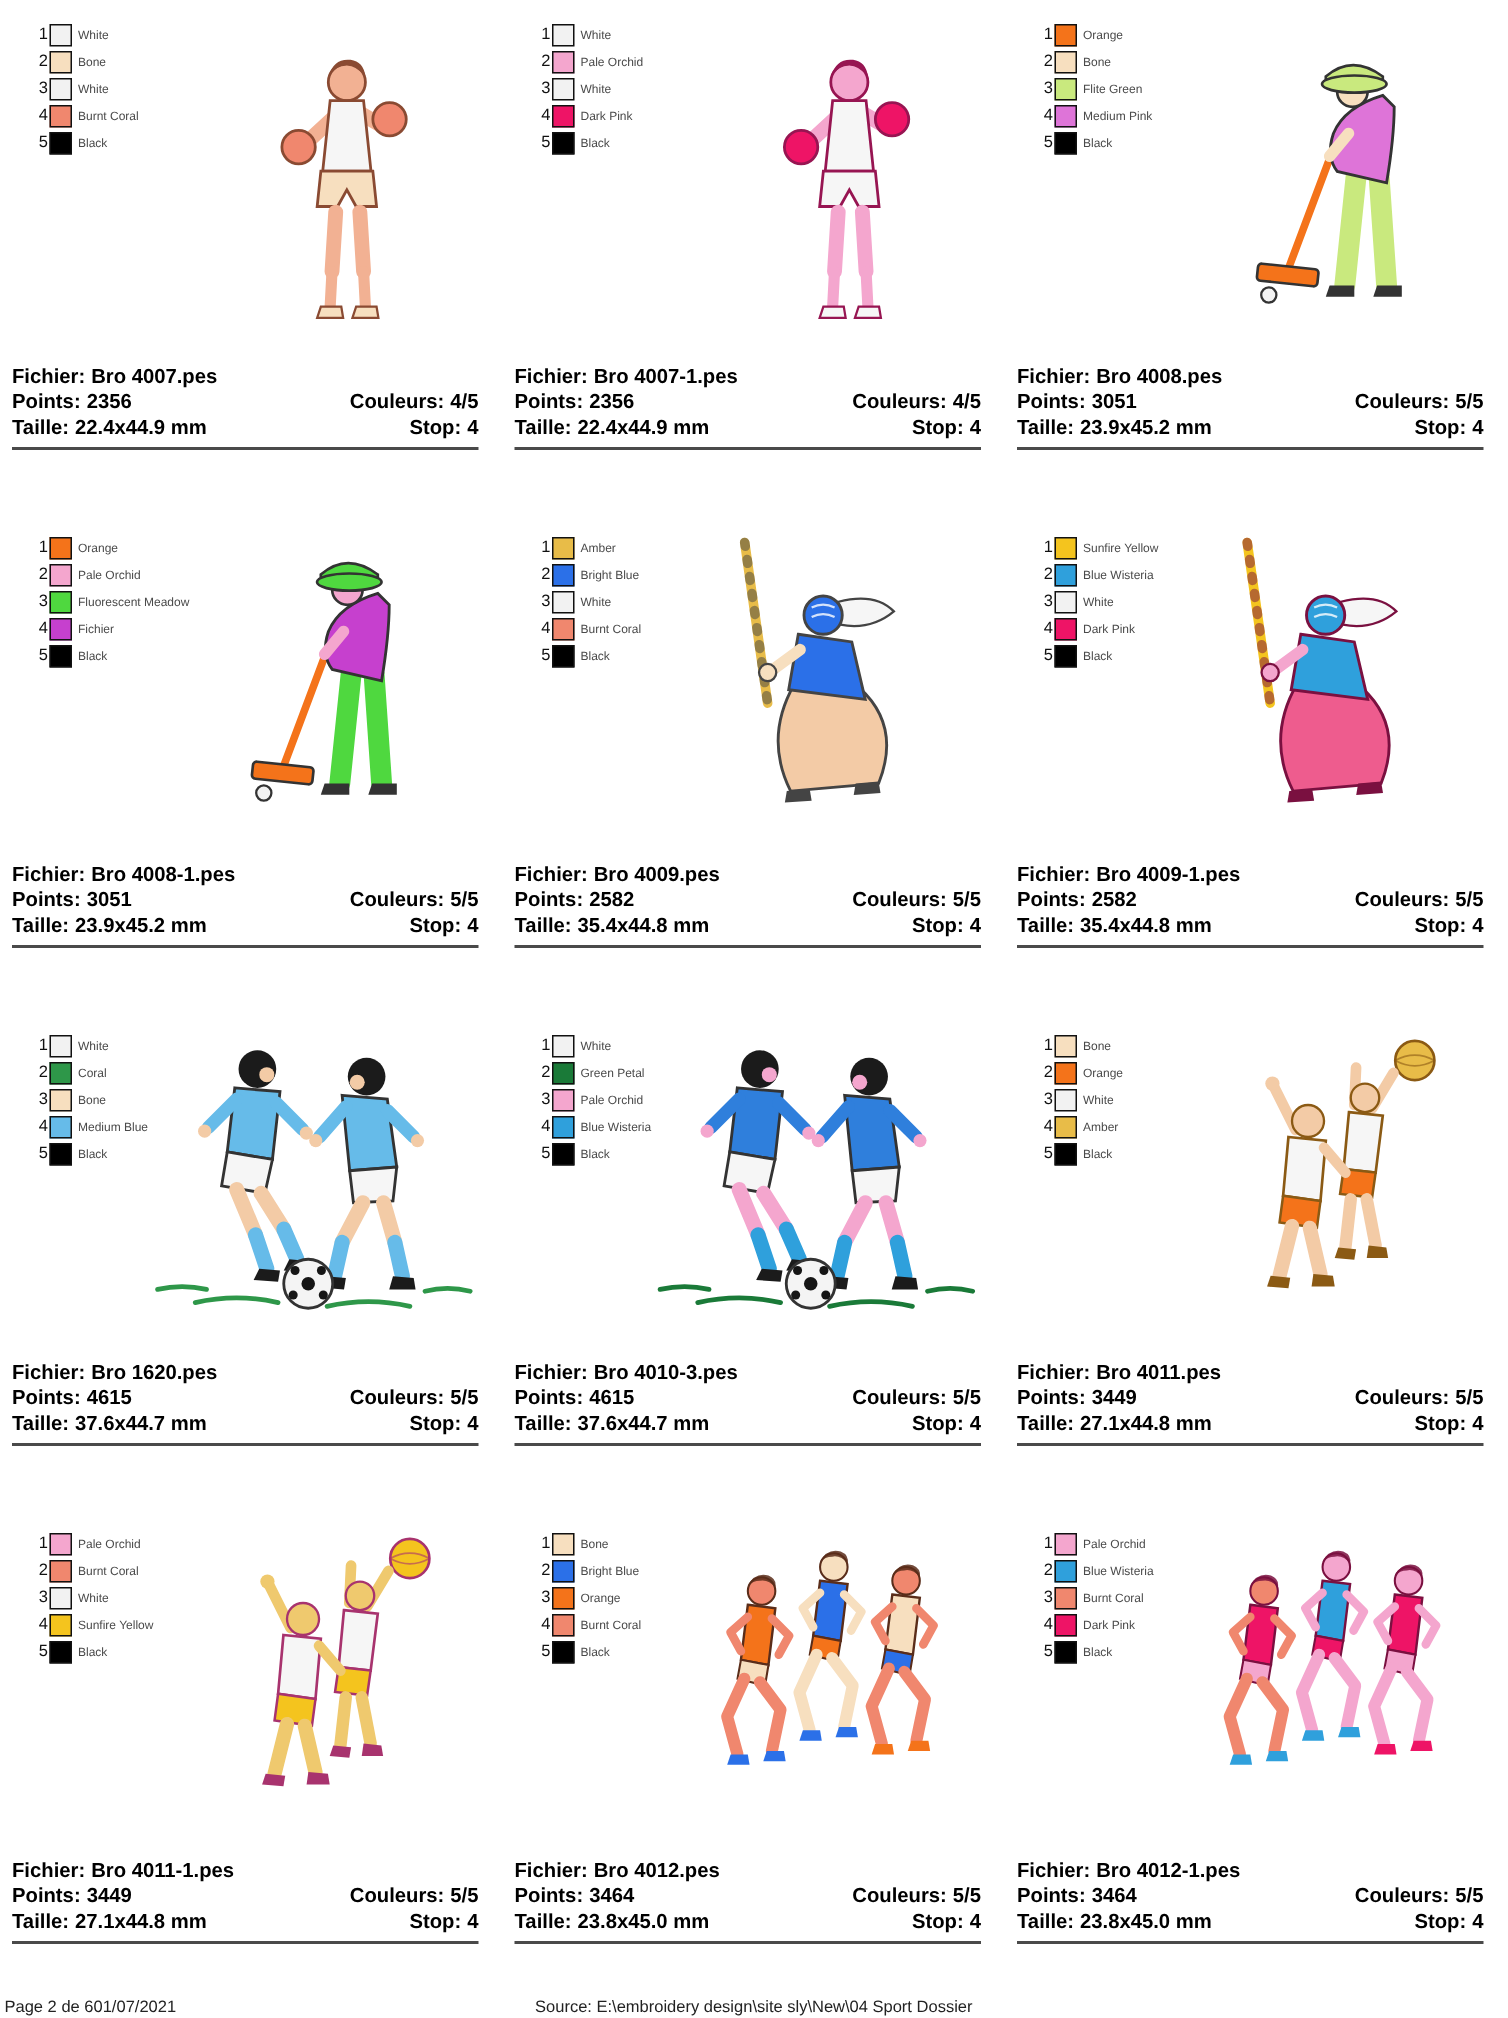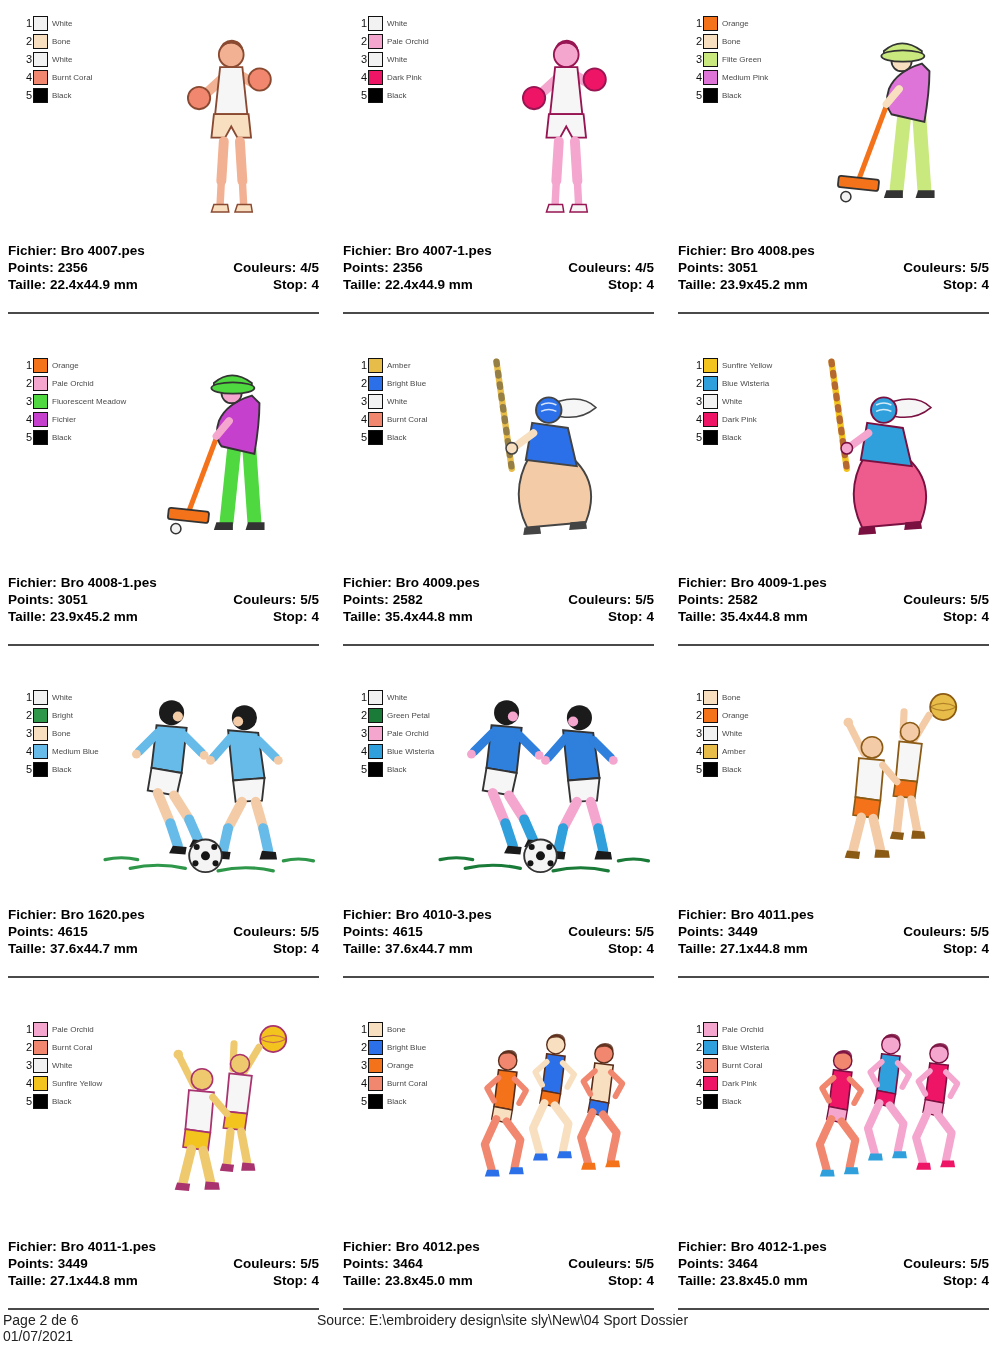--- a/index.html
+++ b/index.html
@@ -15,25 +15,25 @@
   .lname{font-size:8px;color:#4a4a4a;margin-left:4px;white-space:nowrap;}
   
   .figure{position:absolute;}
   .f-boxer{left:168px;top:28px;}
   .f-croquet{left:148px;top:26px;}
   .f-fencer{left:118px;top:20px;}
   .f-soccer{left:95px;top:14px;}
   .f-vball{left:132px;top:16px;}
   .f-runners{left:128px;top:20px;}
   
-  .info{position:absolute;left:8px;right:16px;top:240px;border-bottom:2px solid #4a4a4a;padding-bottom:19px;font-weight:bold;font-size:13.5px;line-height:17px;}
+  .info{position:absolute;left:8px;right:16px;top:240px;border-bottom:2px solid #4a4a4a;padding-bottom:5px;font-weight:bold;font-size:13.5px;line-height:17px;}
   .iline.split{display:flex;justify-content:space-between;}
   .lbl{margin-right:4px;}
   
-  .footer{position:absolute;left:0;right:0;bottom:1px;display:flex;justify-content:flex-start;font-size:14px;color:#222;padding:0 3px;flex-direction:column;}
+  .footer{position:absolute;left:0;right:0;bottom:1px;display:flex;justify-content:flex-start;font-size:11px;color:#222;padding:0 3px;}
   .footer .center{position:absolute;left:0;right:0;text-align:center;}
   svg.fig{display:block;}
 </style>
 </head>
 <body>
 
 <svg width="0" height="0" style="position:absolute" aria-hidden="true">
 <defs>
 <g id="fig-boxer">
  <line x1="31" y1="51" x2="44" y2="39" stroke="var(--skin)" stroke-width="8" stroke-linecap="round"></line>
@@ -434,21 +434,21 @@
   <div class="cell">
     <div class="legend">
         <div class="legend-row">
           <span class="lnum">1</span>
           <span class="lsw" style="background: rgb(242, 242, 242);"></span>
           <span class="lname">White</span>
         </div>
         <div class="legend-row">
           <span class="lnum">2</span>
           <span class="lsw" style="background: rgb(46, 151, 73);"></span>
-          <span class="lname">Bright</span>
+          <span class="lname">Coral</span>
         </div>
         <div class="legend-row">
           <span class="lnum">3</span>
           <span class="lsw" style="background: rgb(247, 223, 191);"></span>
           <span class="lname">Bone</span>
         </div>
         <div class="legend-row">
           <span class="lnum">4</span>
           <span class="lsw" style="background: rgb(102, 187, 233);"></span>
           <span class="lname">Medium Blue</span>

